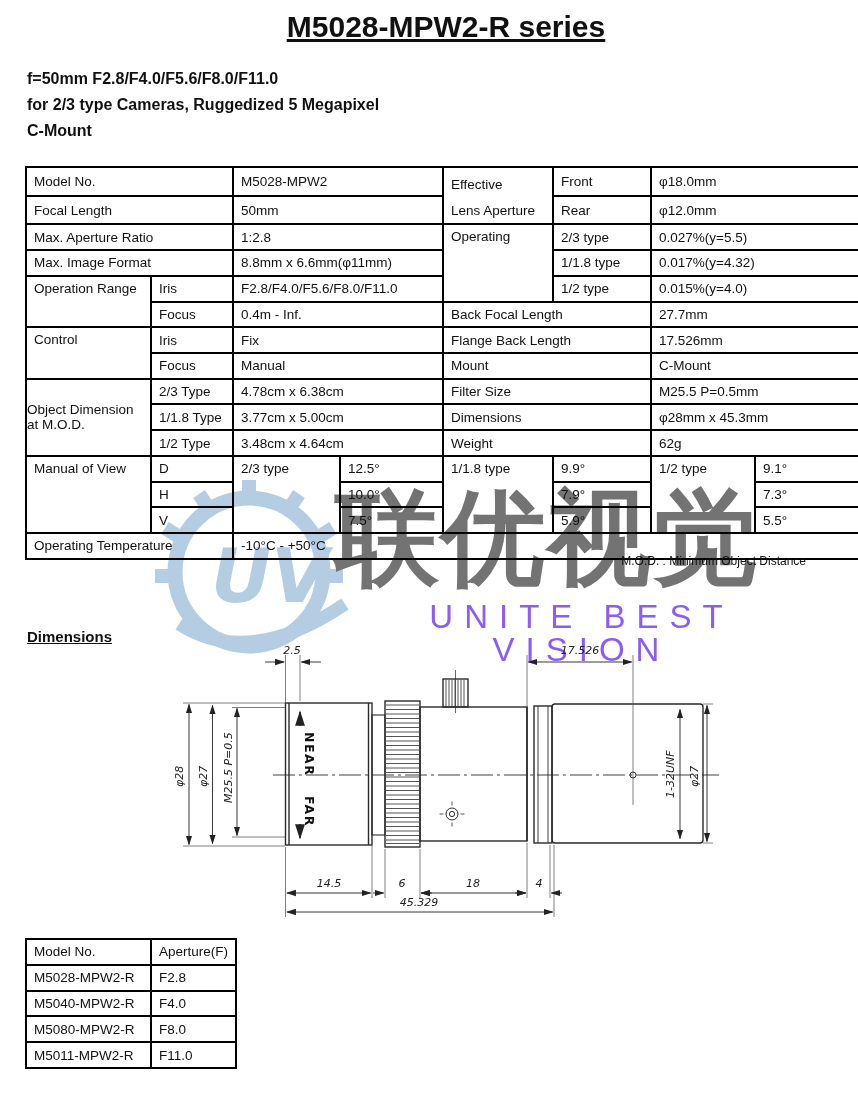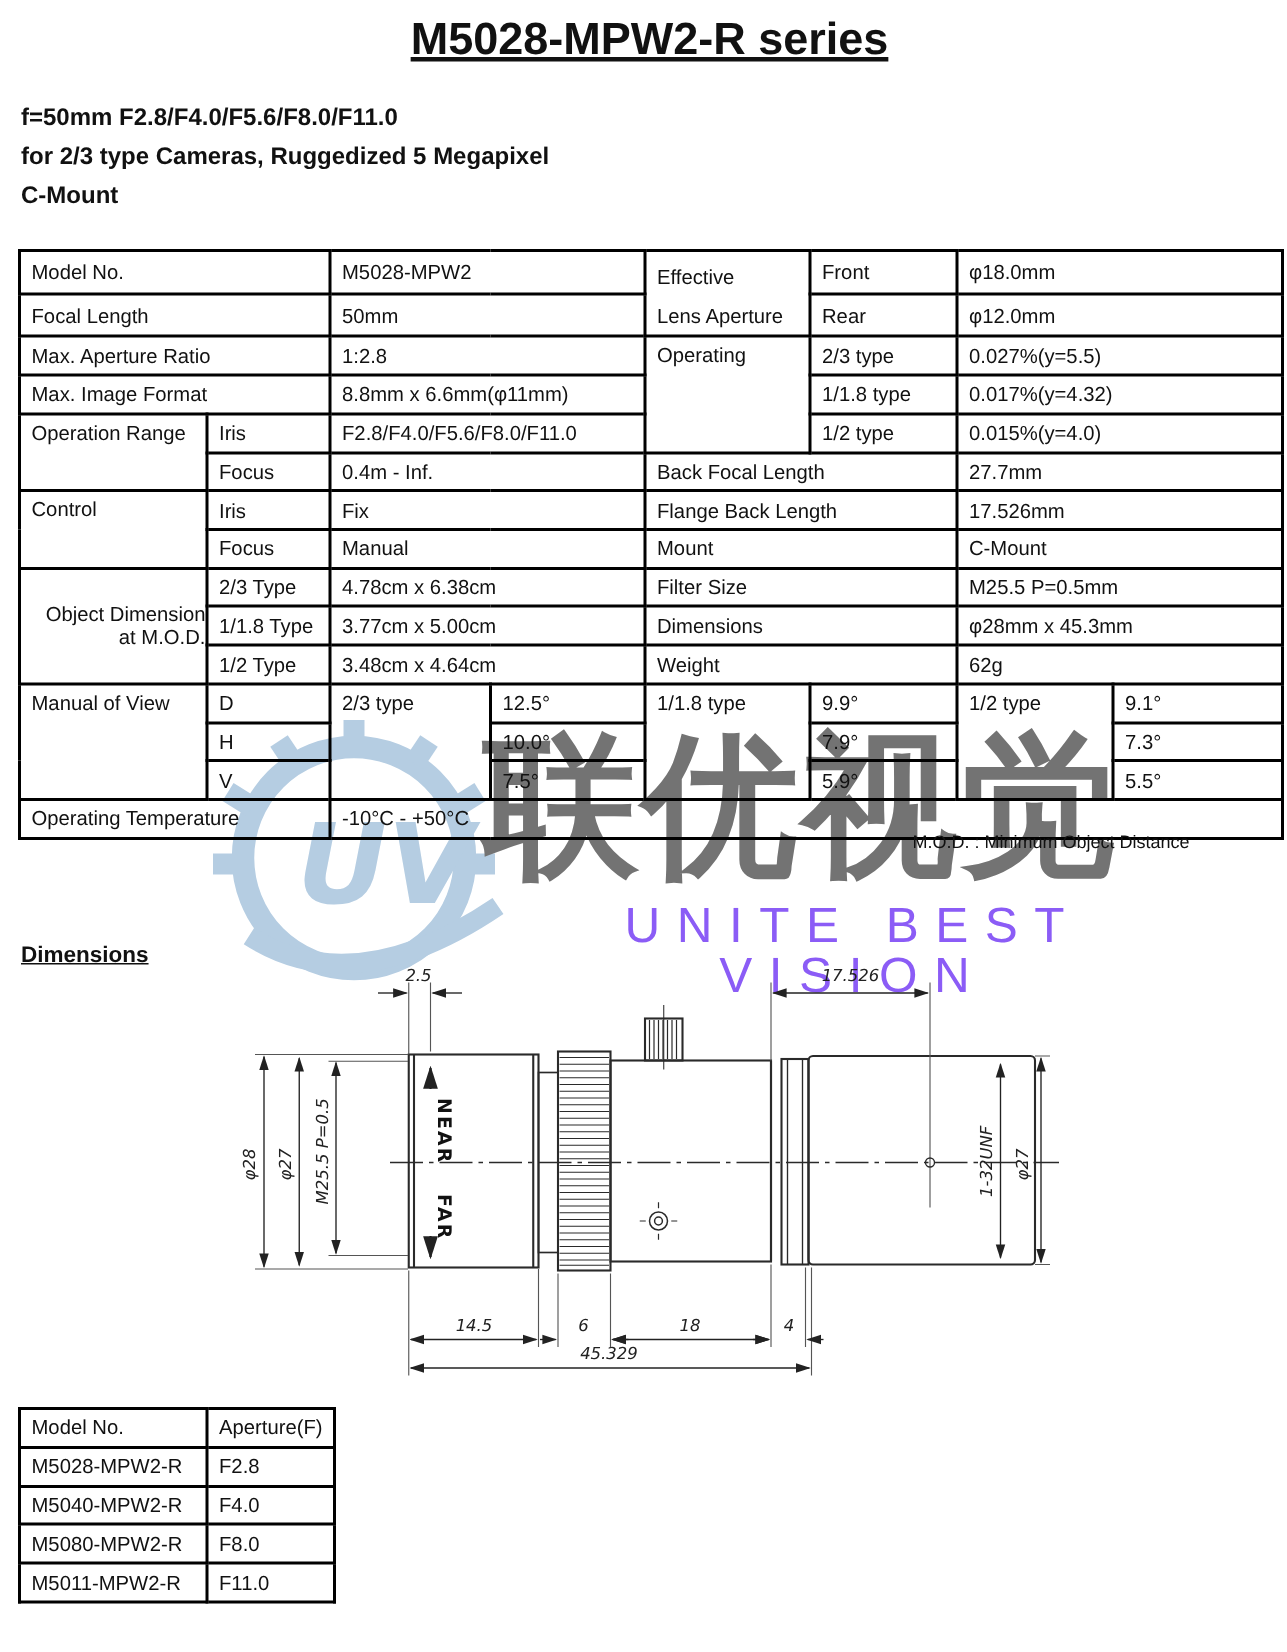--- a/index.html
+++ b/index.html
@@ -1,32 +1,32 @@
 <!DOCTYPE html>
 <html><head>
 <meta charset="utf-8">
 <style>
   html,body{margin:0;padding:0;background:#fff;}
   body{width:858px;height:1101px;position:relative;font-family:"Liberation Sans",sans-serif;color:#111;overflow:hidden;}
-  .layer{position:absolute;left:4px;top:0;width:790px;height:1101px;padding-left:13px;}
+  .layer{position:absolute;left:17px;top:0;width:790px;height:1101px;padding-left:13px;}
   #watermark{z-index:0;margin-top:16px;}
   #content{z-index:1;}
   
   .wm-cjk{position:absolute;left:318px;top:470px;font-size:104px;font-weight:bold;letter-spacing:2px;color:#737373;line-height:1;}
   .wm-en{position:absolute;left:326px;top:584px;font-size:33px;letter-spacing:11px;color:#8b5cf6;line-height:1;text-align:center;}
   
   .title{position:absolute;left:0;top:10px;width:858px;text-align:center;font-size:30px;font-weight:bold;letter-spacing:0px;text-decoration:underline;}
   .sub{position:absolute;left:10px;font-size:16px;font-weight:bold;}
   
   table{border-collapse:collapse;table-layout:fixed;background:transparent;}
   td{border:2px solid #000;font-size:13.5px;padding:0 0 0 7px;vertical-align:middle;overflow:hidden;white-space:nowrap;background:transparent;}
   #spec{position:absolute;left:8px;top:166px;width:842px;}
   #spec tr{height:25.72px;}
   td.vt{vertical-align:top;padding-top:4px;}
-  td.ctr{text-align:right;padding-left:0;}
+  td.ctr{text-align:left;padding-left:0;}
   .two-line{line-height:25.7px;}
   .mod-note{position:absolute;right:14px;top:554px;font-size:12px;}
   
   .dim-head{position:absolute;left:10px;top:628px;font-size:15px;font-weight:bold;text-decoration:underline;}
   
   #models{position:absolute;left:8px;top:938px;width:210px;}
   #models tr{height:25.8px;}
   svg text{font-family:"DejaVu Sans",sans-serif;}
   .dimtxt{font-size:11px;font-style:italic;fill:#222;}
   .nf{font-size:12.5px;font-weight:bold;letter-spacing:1.5px;fill:#111;}

